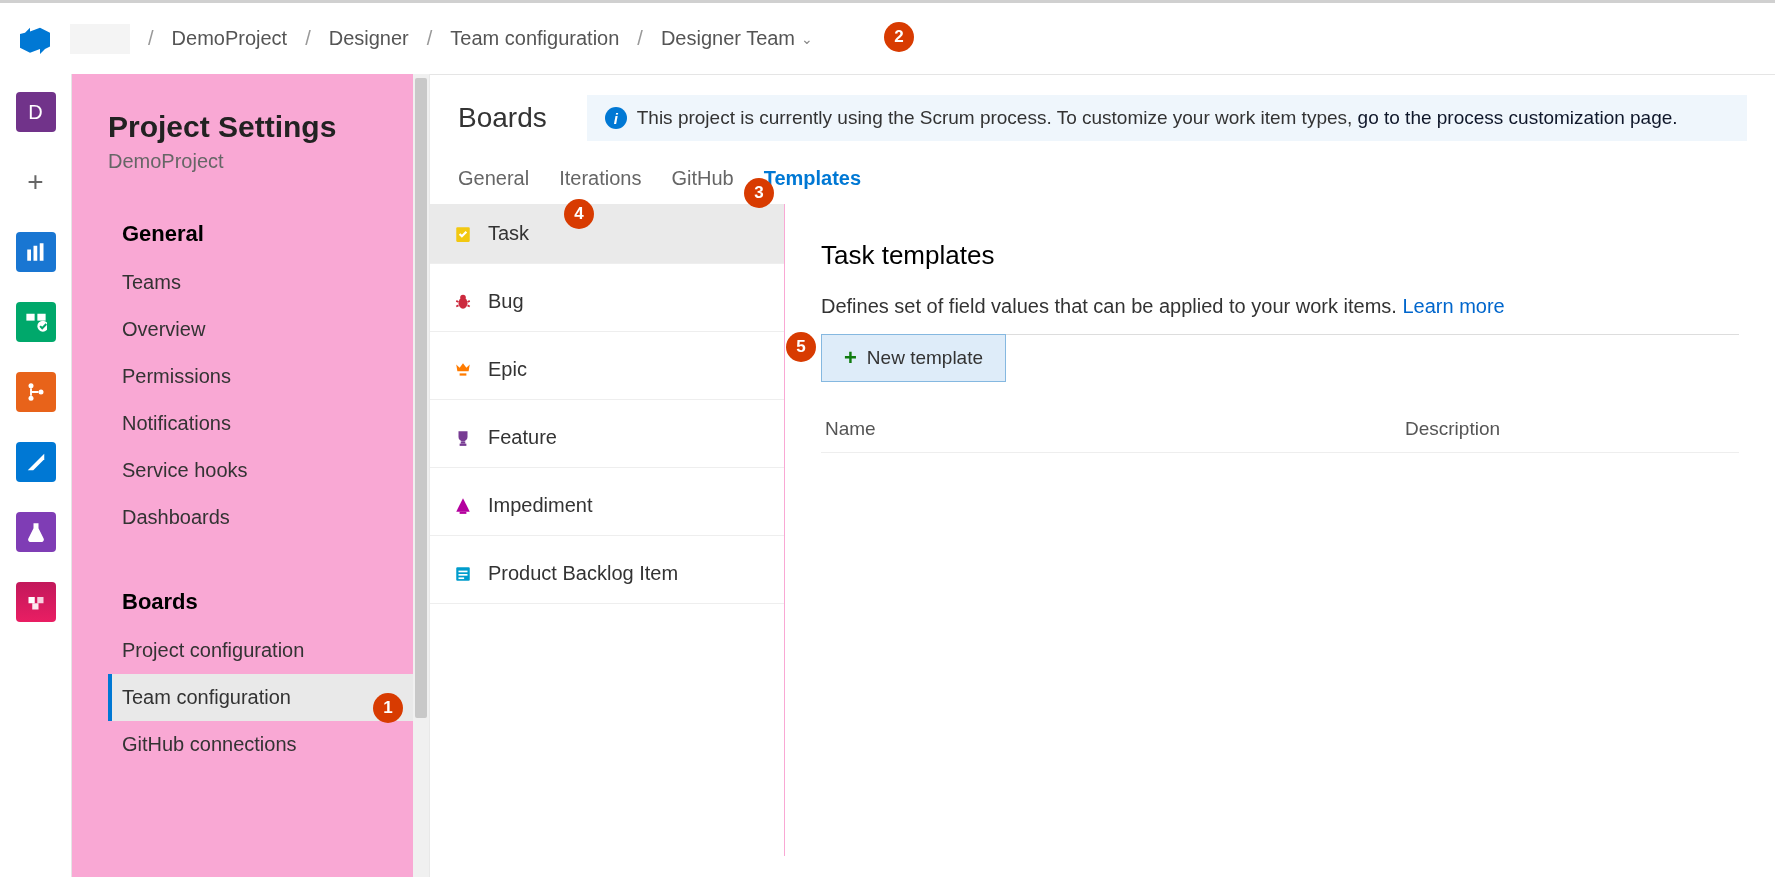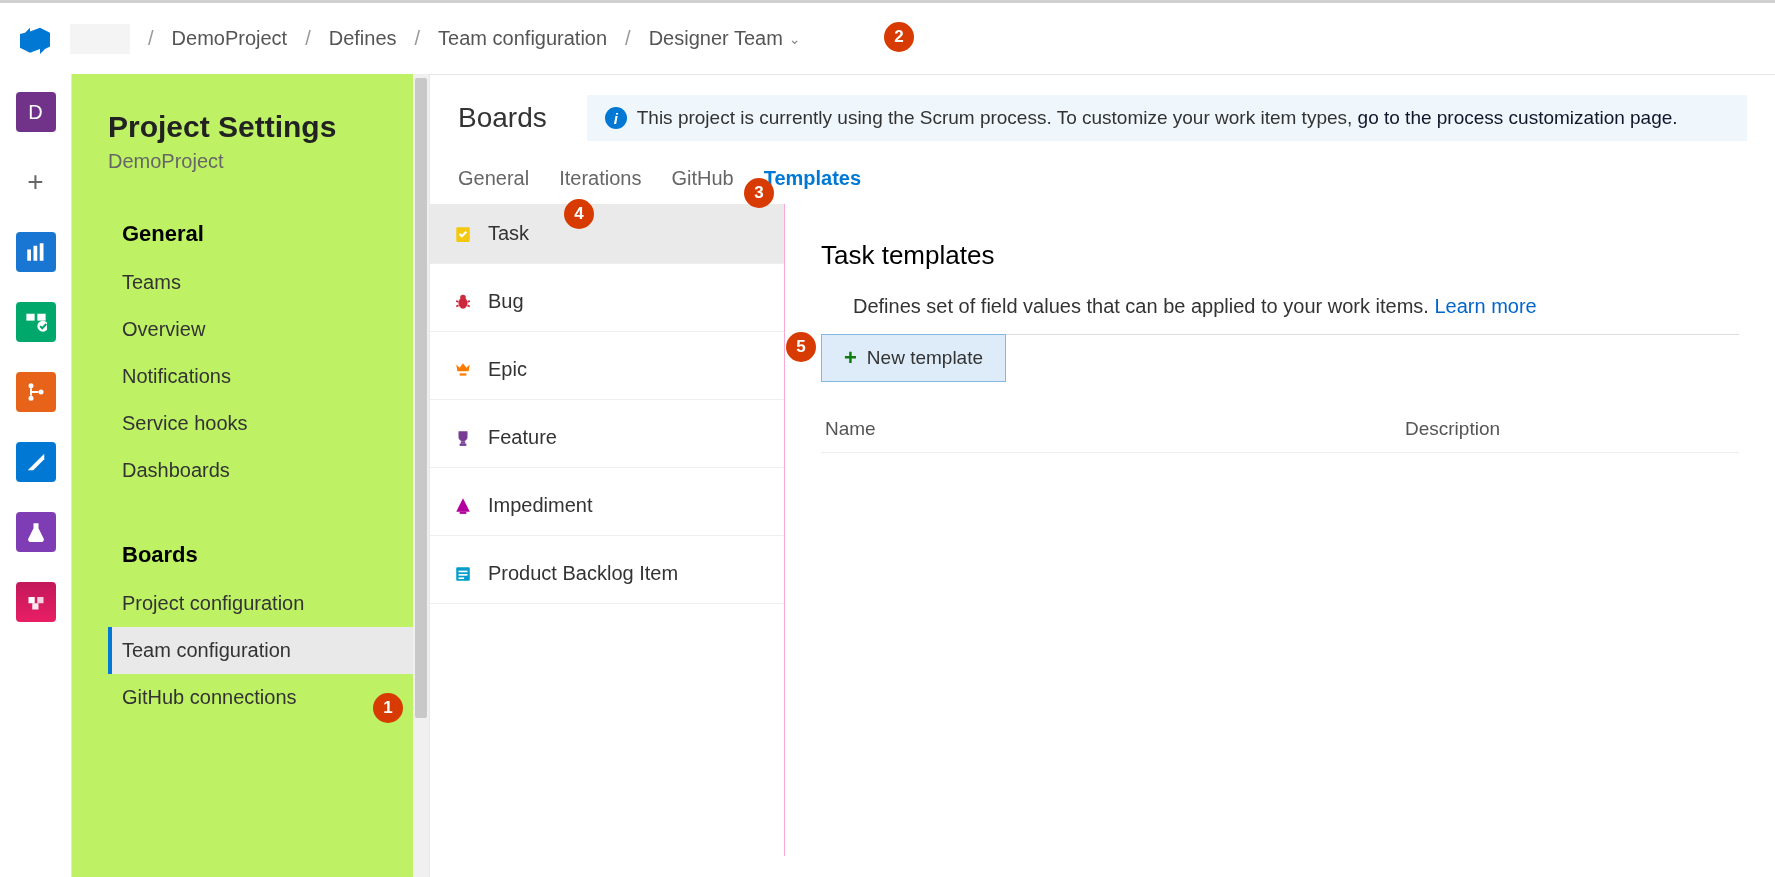--- a/index.html
+++ b/index.html
@@ -12,21 +12,21 @@
   .topbar .sep { color: #999; }
   .topbar .org-box { width: 60px; height: 30px; background: #f4f4f4; }
   .topbar .team-dropdown { display: inline-flex; align-items: center; gap: 6px; }
   .chevron-down { font-size: 14px; color: #888; }
 
   
   .rail { position: absolute; top: 74px; left: 0; width: 72px; height: calc(100% - 74px); background: #fff; border-right: 1px solid #e5e5e5; display:flex; flex-direction:column; align-items:center; padding-top: 18px; gap: 30px; }
   .rail .tile { width: 40px; height: 40px; border-radius: 4px; display:flex; align-items:center; justify-content:center; font-size: 20px; color: #fff; cursor:pointer; }
 
   
-  .sidebar { position: absolute; top: 74px; left: 72px; width: 358px; height: calc(100% - 74px); background: #bef264; border-right: 1px solid #e8e8e8; overflow-y: auto; }
+  .sidebar { position: absolute; top: 74px; left: 72px; width: 358px; height: calc(100% - 74px); background: #f9a8d4; border-right: 1px solid #e8e8e8; overflow-y: auto; }
   .sidebar-inner { padding: 36px 0 0 36px; }
   .sidebar h1 { font-size: 30px; font-weight: 600; color: #222; }
   .sidebar .proj-sub { font-size: 20px; color: #666; margin-top: 6px; }
   .sidebar .group-title { font-size: 22px; font-weight: 600; margin-top: 48px; margin-bottom: 12px; padding-left: 14px; }
   .sidebar .nav-item { font-size: 20px; color: #333; padding: 12px 14px; cursor: pointer; display:flex; align-items:center; }
   .sidebar .nav-item.active { background: #e9e9e9; border-left: 4px solid #0078d4; padding-left: 10px; }
   .sidebar-scroll-track { position:absolute; right:0; top:0; bottom:0; width: 16px; background: #f0f0f0; }
   .sidebar-scroll-thumb { position:absolute; right:2px; top:4px; width:12px; height: 640px; background:#c8c8c8; border-radius:2px; }
 
   
@@ -45,21 +45,21 @@
 
   
   .wit-list { width: 354px; background:#fff; display:flex; flex-direction:column;gap:8px; }
   .wit-item { display:flex; align-items:center; gap: 14px; padding: 18px 22px; font-size: 20px; color:#333; border-bottom: 1px solid #eee; cursor:pointer; }
   .wit-item.active { background:#eaeaea; }
   .wit-icon { width: 22px; display:flex; justify-content:center; font-size: 18px; }
 
   
   .templates-panel { flex:1; padding: 36px 36px 0 36px; border-left: 1px solid #f9a8d4; }
   .templates-panel h3 { font-size: 26px; font-weight:400; margin-bottom: 24px; }
-  .templates-desc { font-size: 20px; color:#333; margin-bottom: 16px; margin-left: 32px; }
+  .templates-desc { font-size: 20px; color:#333; margin-bottom: 16px; }
   .templates-desc a { color: #0066cc; cursor:pointer; text-decoration:none; }
   .divider { border-top: 1px solid #ddd; margin-bottom: 0; }
   .new-template-btn { display:inline-flex; align-items:center; gap:10px; background:#deecf9; border:1px solid #85b8e0; padding: 12px 22px; font-size: 19px; color:#333; cursor:pointer; margin-top: -1px; }
   .new-template-btn .plus { color: #107c10; font-weight: bold; font-size: 22px; line-height: 14px; }
   .table-head { display:flex; margin-top: 36px; font-size: 19px; color:#555; border-bottom: 1px solid #eee; padding: 0 0 12px 4px; }
   .table-head .col-name { width: 580px; }
   .table-head .col-desc { flex:1; }
 
   
   .callout { position:absolute; width: 30px; height: 30px; background:#d83b01; color:#fff; border-radius:50%; display:flex; align-items:center; justify-content:center; font-size:17px; font-weight:600; z-index: 50; }
@@ -70,21 +70,21 @@
 <div class="topbar">
   <span class="logo">
     <svg width="30" height="30" viewBox="0 0 24 24">
         <path fill="#0078d4" d="M0 8l4-1 4-4v3l8-3 8 4v11l-4 2-4 4v-4l-8 3-8-4V8z"></path>
       </svg>
   </span>
   <span class="org-box"></span>
   <span class="sep">/</span>
   <span class="crumb">DemoProject</span>
   <span class="sep">/</span>
-  <span class="crumb">Defines</span>
+  <span class="crumb">Designer</span>
   <span class="sep">/</span>
   <span class="crumb">Team configuration</span>
   <span class="sep">/</span>
   <span class="team-dropdown">
     <span>Designer Team</span>
     <span class="chevron-down">⌄</span>
   </span>
 </div>
 
 <div class="rail">
@@ -133,20 +133,21 @@
 </div>
 
 <div class="sidebar">
   <div class="sidebar-inner">
     <h1>Project Settings</h1>
     <div class="proj-sub">DemoProject</div>
 
     <div class="group-title">General</div>
     <div class="nav-item">Teams</div>
     <div class="nav-item">Overview</div>
+    <div class="nav-item">Permissions</div>
     <div class="nav-item">Notifications</div>
     <div class="nav-item">Service hooks</div>
     <div class="nav-item">Dashboards</div>
 
     <div class="group-title">Boards</div>
     <div class="nav-item">Project configuration</div>
     <div class="nav-item active">Team configuration</div>
     <div class="nav-item">GitHub connections</div>
   </div>
   <div class="sidebar-scroll-track">

